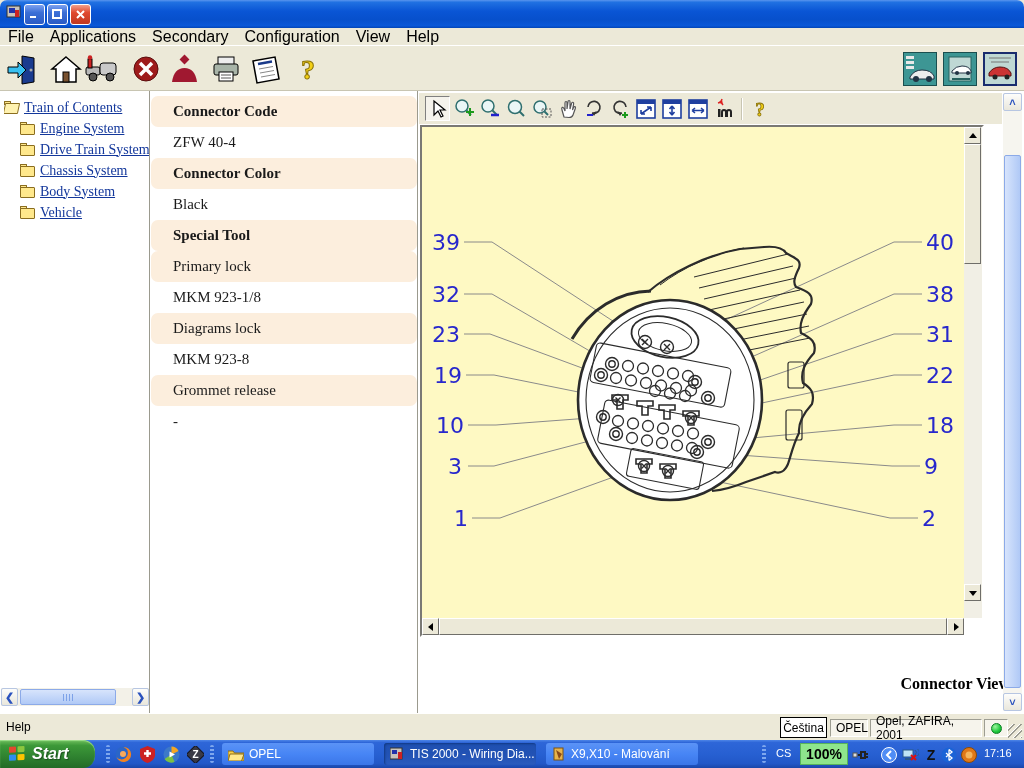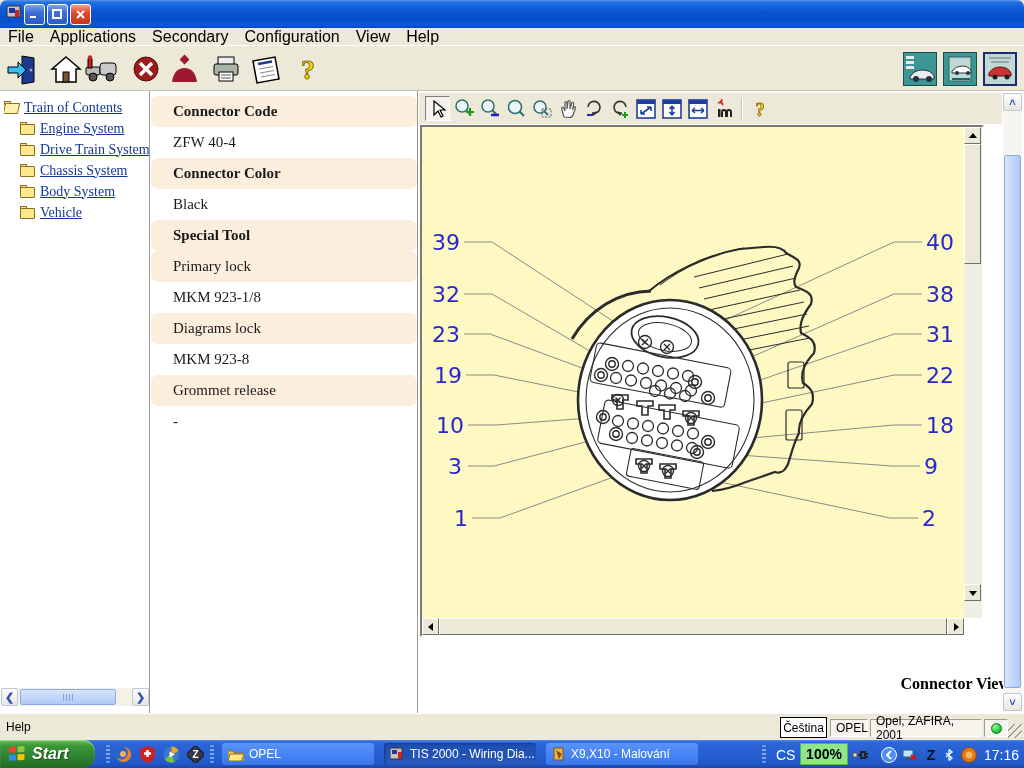--- a/index.html
+++ b/index.html
@@ -102,21 +102,21 @@
     display:flex; align-items:center; padding-left:8px; box-shadow:inset 0 1px 1px #9FE08C; }
   .startbtn .s-label { color:#fff; font-size:16px; font-weight:bold; font-style:italic; margin-left:6px; text-shadow:1px 1px 1px #1C4E1C; }
   .ql { position:absolute; top:5px; width:18px; height:18px; display:flex; align-items:center; justify-content:center; }
   .tsep { position:absolute; top:5px; width:4px; height:18px;
     background:repeating-linear-gradient(180deg,#7FA8EE 0 2px,transparent 2px 4px); border-radius:2px; }
   .taskbtn { position:absolute; top:3px; width:152px; height:22px; border-radius:3px;
     background:linear-gradient(180deg,#5B93F6 0%,#4785F5 50%,#3B76E8 100%); box-shadow:inset 0 1px 1px #8FB5F8, 0 1px 2px #16ale;
     display:flex; align-items:center; padding:0 6px; color:#fff; font-size:12px; white-space:nowrap; overflow:hidden; }
   .taskbtn.active { background:linear-gradient(180deg,#1E4FB0 0%,#2353B5 60%,#2A5BBE 100%); box-shadow:inset 1px 1px 2px #123a85; }
   .taskbtn .ticon { margin-right:5px; flex:0 0 auto; display:flex; }
-  .tray-txt { position:absolute; color:#fff; font-size:14px; top:7px; }
+  .tray-txt { position:absolute; color:#fff; font-size:11px; top:7px; }
   .pct-box { position:absolute; left:800px; top:3px; width:48px; height:22px; background:#8EE58C; border:1px solid #57B35A;
     display:flex; align-items:center; justify-content:center; font-size:14px; font-weight:bold; color:#000; }
   .tray-ic { position:absolute; top:6px; width:17px; height:17px; display:flex; align-items:center; justify-content:center; }
 
   
   .folder .back { position:absolute; left:0; top:2px; width:15px; height:11px; background:#FFE88C; border:1px solid #8A6D1F; border-radius:1px; }
   .folder .tab { position:absolute; left:0; top:0; width:7px; height:4px; background:#FFE88C; border:1px solid #8A6D1F; border-bottom:none; border-radius:1px 1px 0 0; }
   .folder.open .back { transform:skewX(-12deg); background:#FFF2B0; }
 
   svg text.pin-num { font-family:"DejaVu Sans", sans-serif; font-size:22px; fill:#2727CC; }

